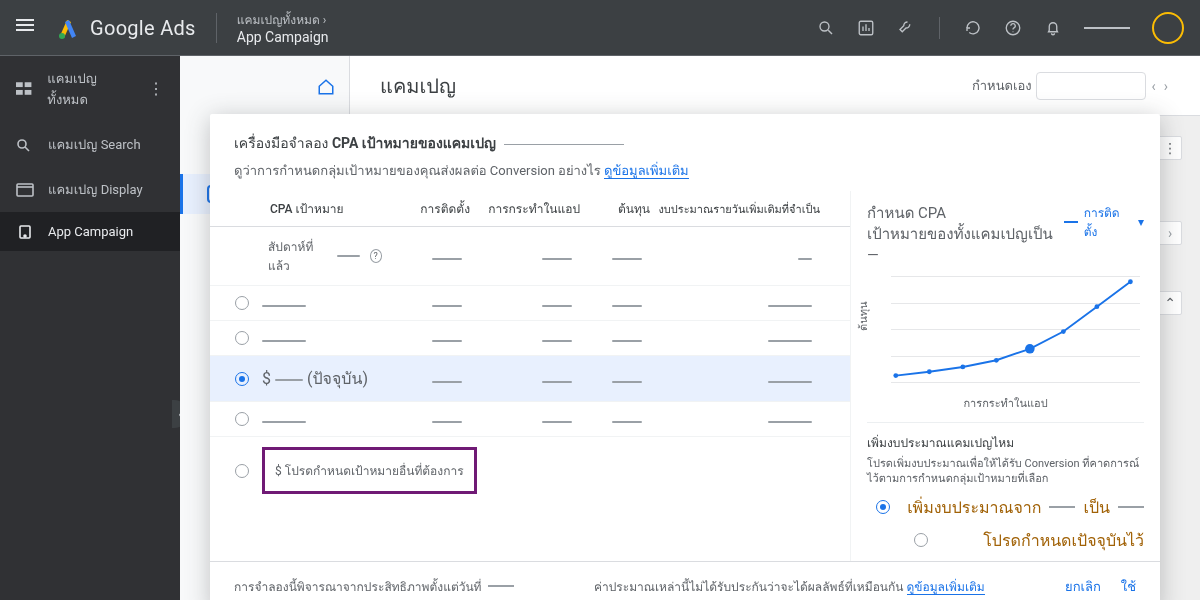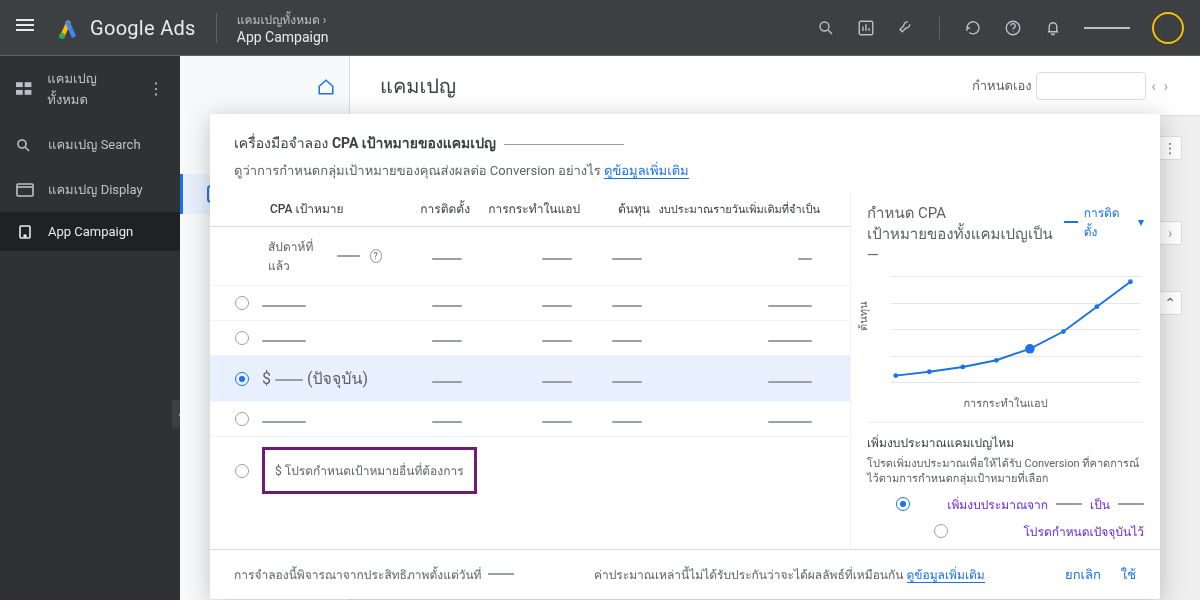--- a/index.html
+++ b/index.html
@@ -83,21 +83,21 @@
 .chartbox { position: relative; height: 120px; margin-top: 6px; }
 .ylabel { position:absolute; left:-4px; top:50%; transform: rotate(-90deg) translateX(10px); transform-origin:left; font-size:11px; color:#5f6368; }
 .xlabels { text-align:center; font-size:11px; color:#5f6368; margin-top:2px; }
 .axis { position:absolute; left:24px; right:4px; bottom:10px; top:4px; }
 .gridy div { position:absolute; left:0; right:0; border-top:1px solid #9aa0a6; opacity:.25; }
 svg.curve { position:absolute; inset:0; }
 
 .budget { border-top:1px solid #eceff1; margin-top:10px; padding-top:10px; }
 .budget h4 { font-size:12px; font-weight:500; color:#3c4043; }
 .budget p { font-size:11px; color:#5f6368; margin-top:4px; line-height:1.4; }
-.radio-row { display:flex; align-items:center; gap:8px; font-size:12px; color:#6d28d9; margin-top:8px; }
+.radio-row { display:flex; align-items:center; gap:8px; font-size:16px; color:#a16207; margin-top:8px; }
 .mini-ph { width:26px; height:2px; background:#9aa0a6; display:inline-block; }
 
 
 .mfooter { border-top:1px solid #dadce0; padding:14px 24px; display:flex; align-items:center; font-size:12px; color:#5f6368; gap: 6px;}
 .mfooter .mid { margin: 0 auto; }
 .mfooter .actions { display:flex; gap:20px; }
 .btn-txt { color:#1a73e8; font-size:13px; cursor:pointer; }
 </style>
 </head>
 <body>

